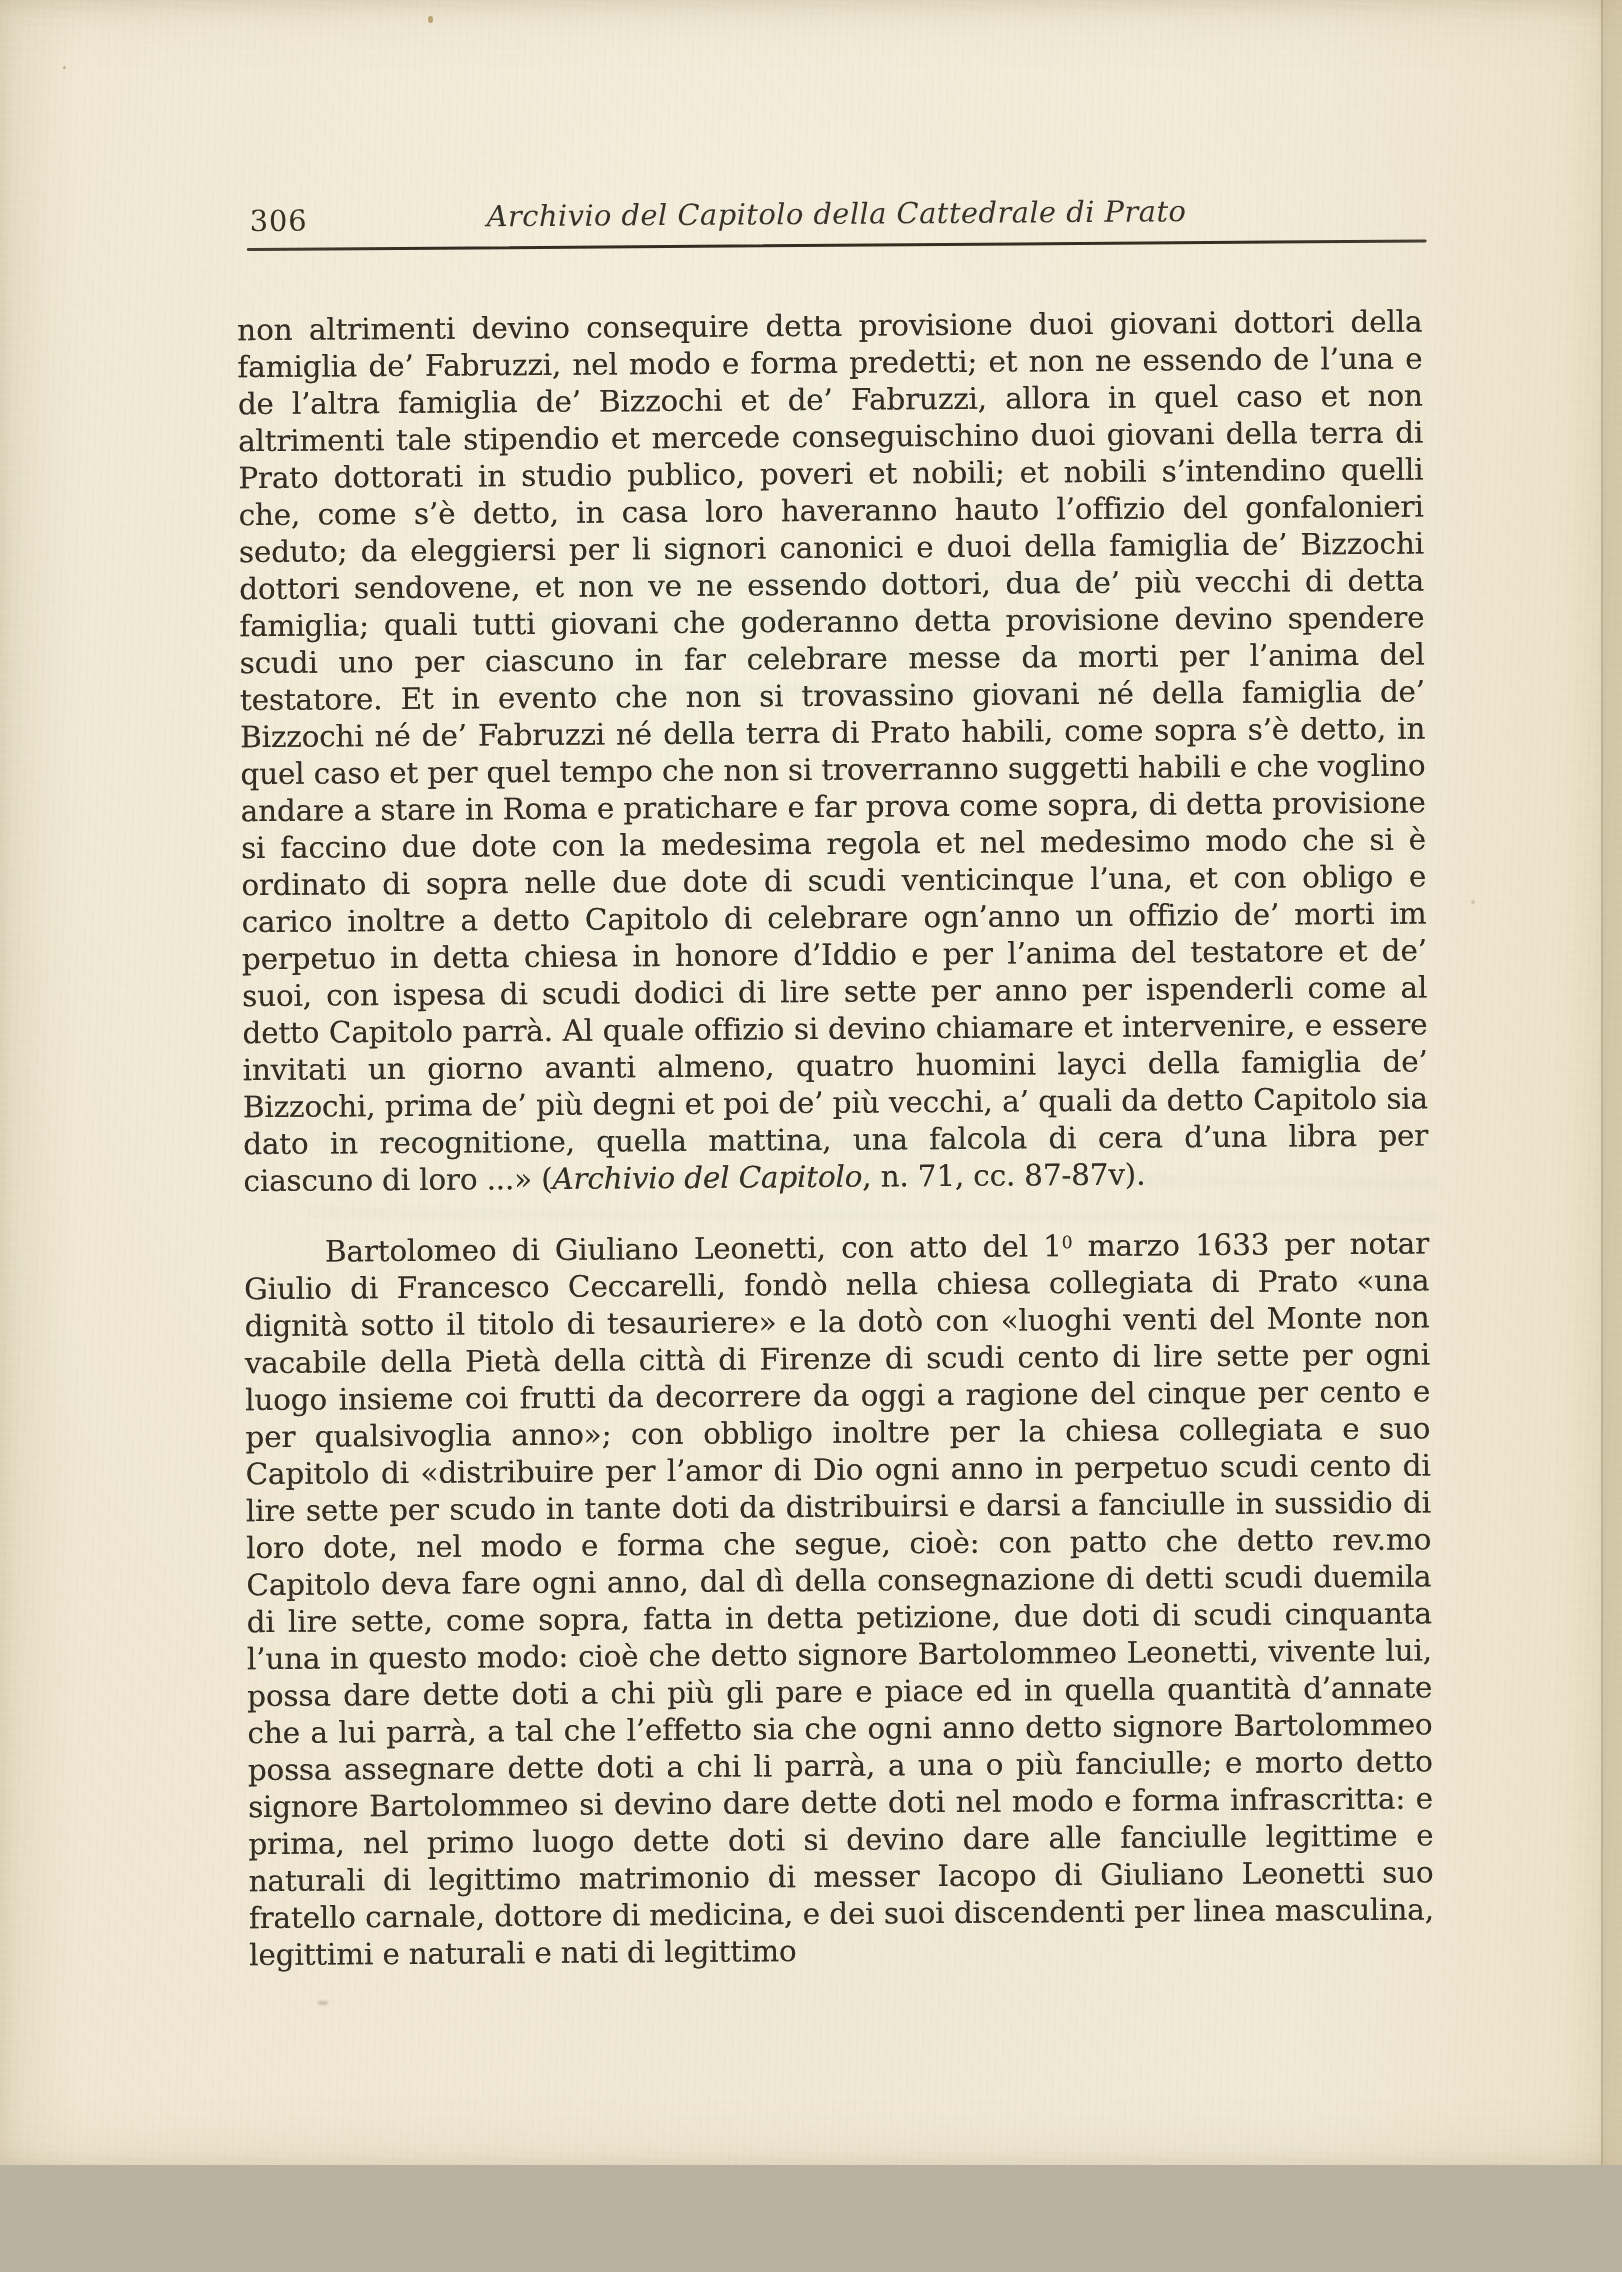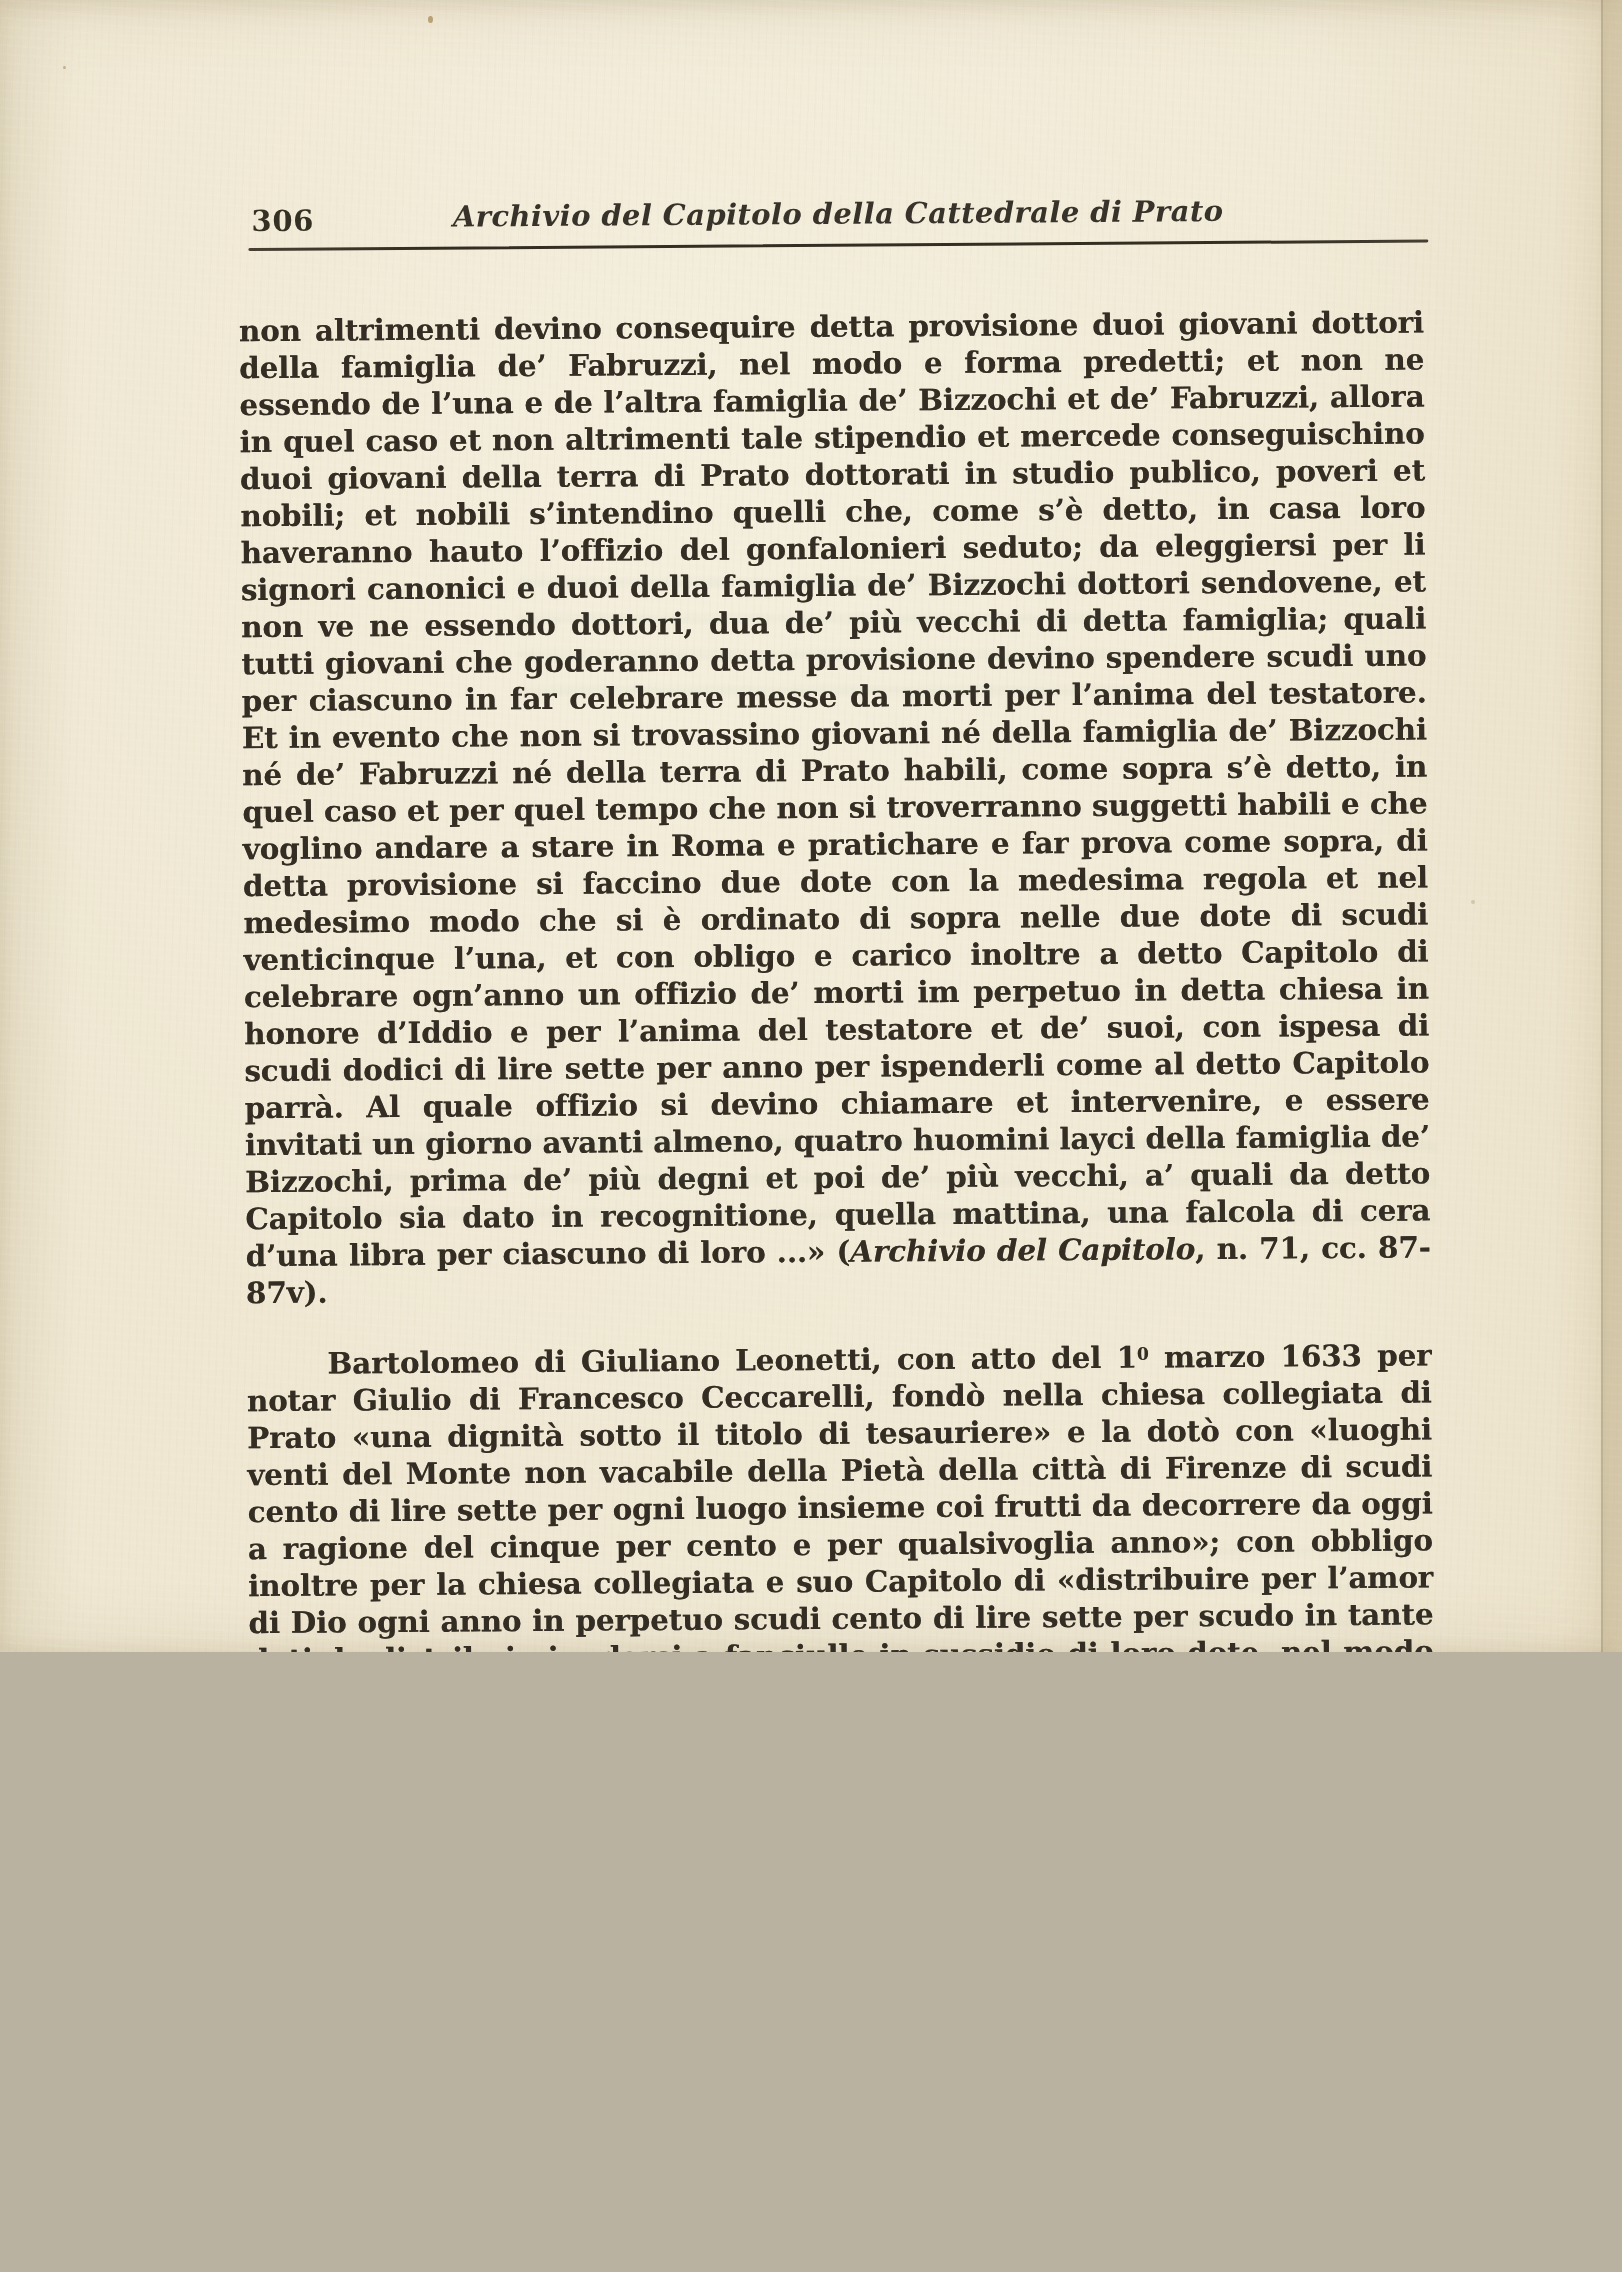--- a/index.html
+++ b/index.html
@@ -3,31 +3,30 @@
 <meta charset="utf-8">
 <style>
   html, body { margin: 0; padding: 0; }
   body {
     width: 1623px; height: 2273px;
     background: #b9b2a0;
     font-family: "DejaVu Serif", "Liberation Serif", serif;
   }
   .page {
     position: relative;
-    width: 1623px; height: 1652px;
+    width: 1623px; height: 2165px;
     overflow: hidden;
     background:
       radial-gradient(ellipse at 42% 30%, rgba(255,253,244,0.30), rgba(255,253,244,0) 62%),
       linear-gradient(90deg, #e8e0c9 0%, #efe7d2 5%, #f0e9d5 80%, #ece3cc 96%, #e4dabf 100%),
       #efe8d3;
     box-shadow:
       inset 0 0 73px rgba(140,115,70,0.14),
       inset -8px 0 21px rgba(120,95,55,0.10),
       inset 0 6.5px 24px rgba(140,115,70,0.08);
-    font-weight: bold;
   }
   
   .page::before {
     content: "";
     position: absolute; inset: 0;
     background:
       repeating-linear-gradient(92deg, rgba(185,165,125,0.040) 0 1.6px, rgba(0,0,0,0) 1.6px 7.3px),
       repeating-linear-gradient(4deg, rgba(255,255,252,0.050) 0 2.4px, rgba(0,0,0,0) 2.4px 9px);
     pointer-events: none;
   }

